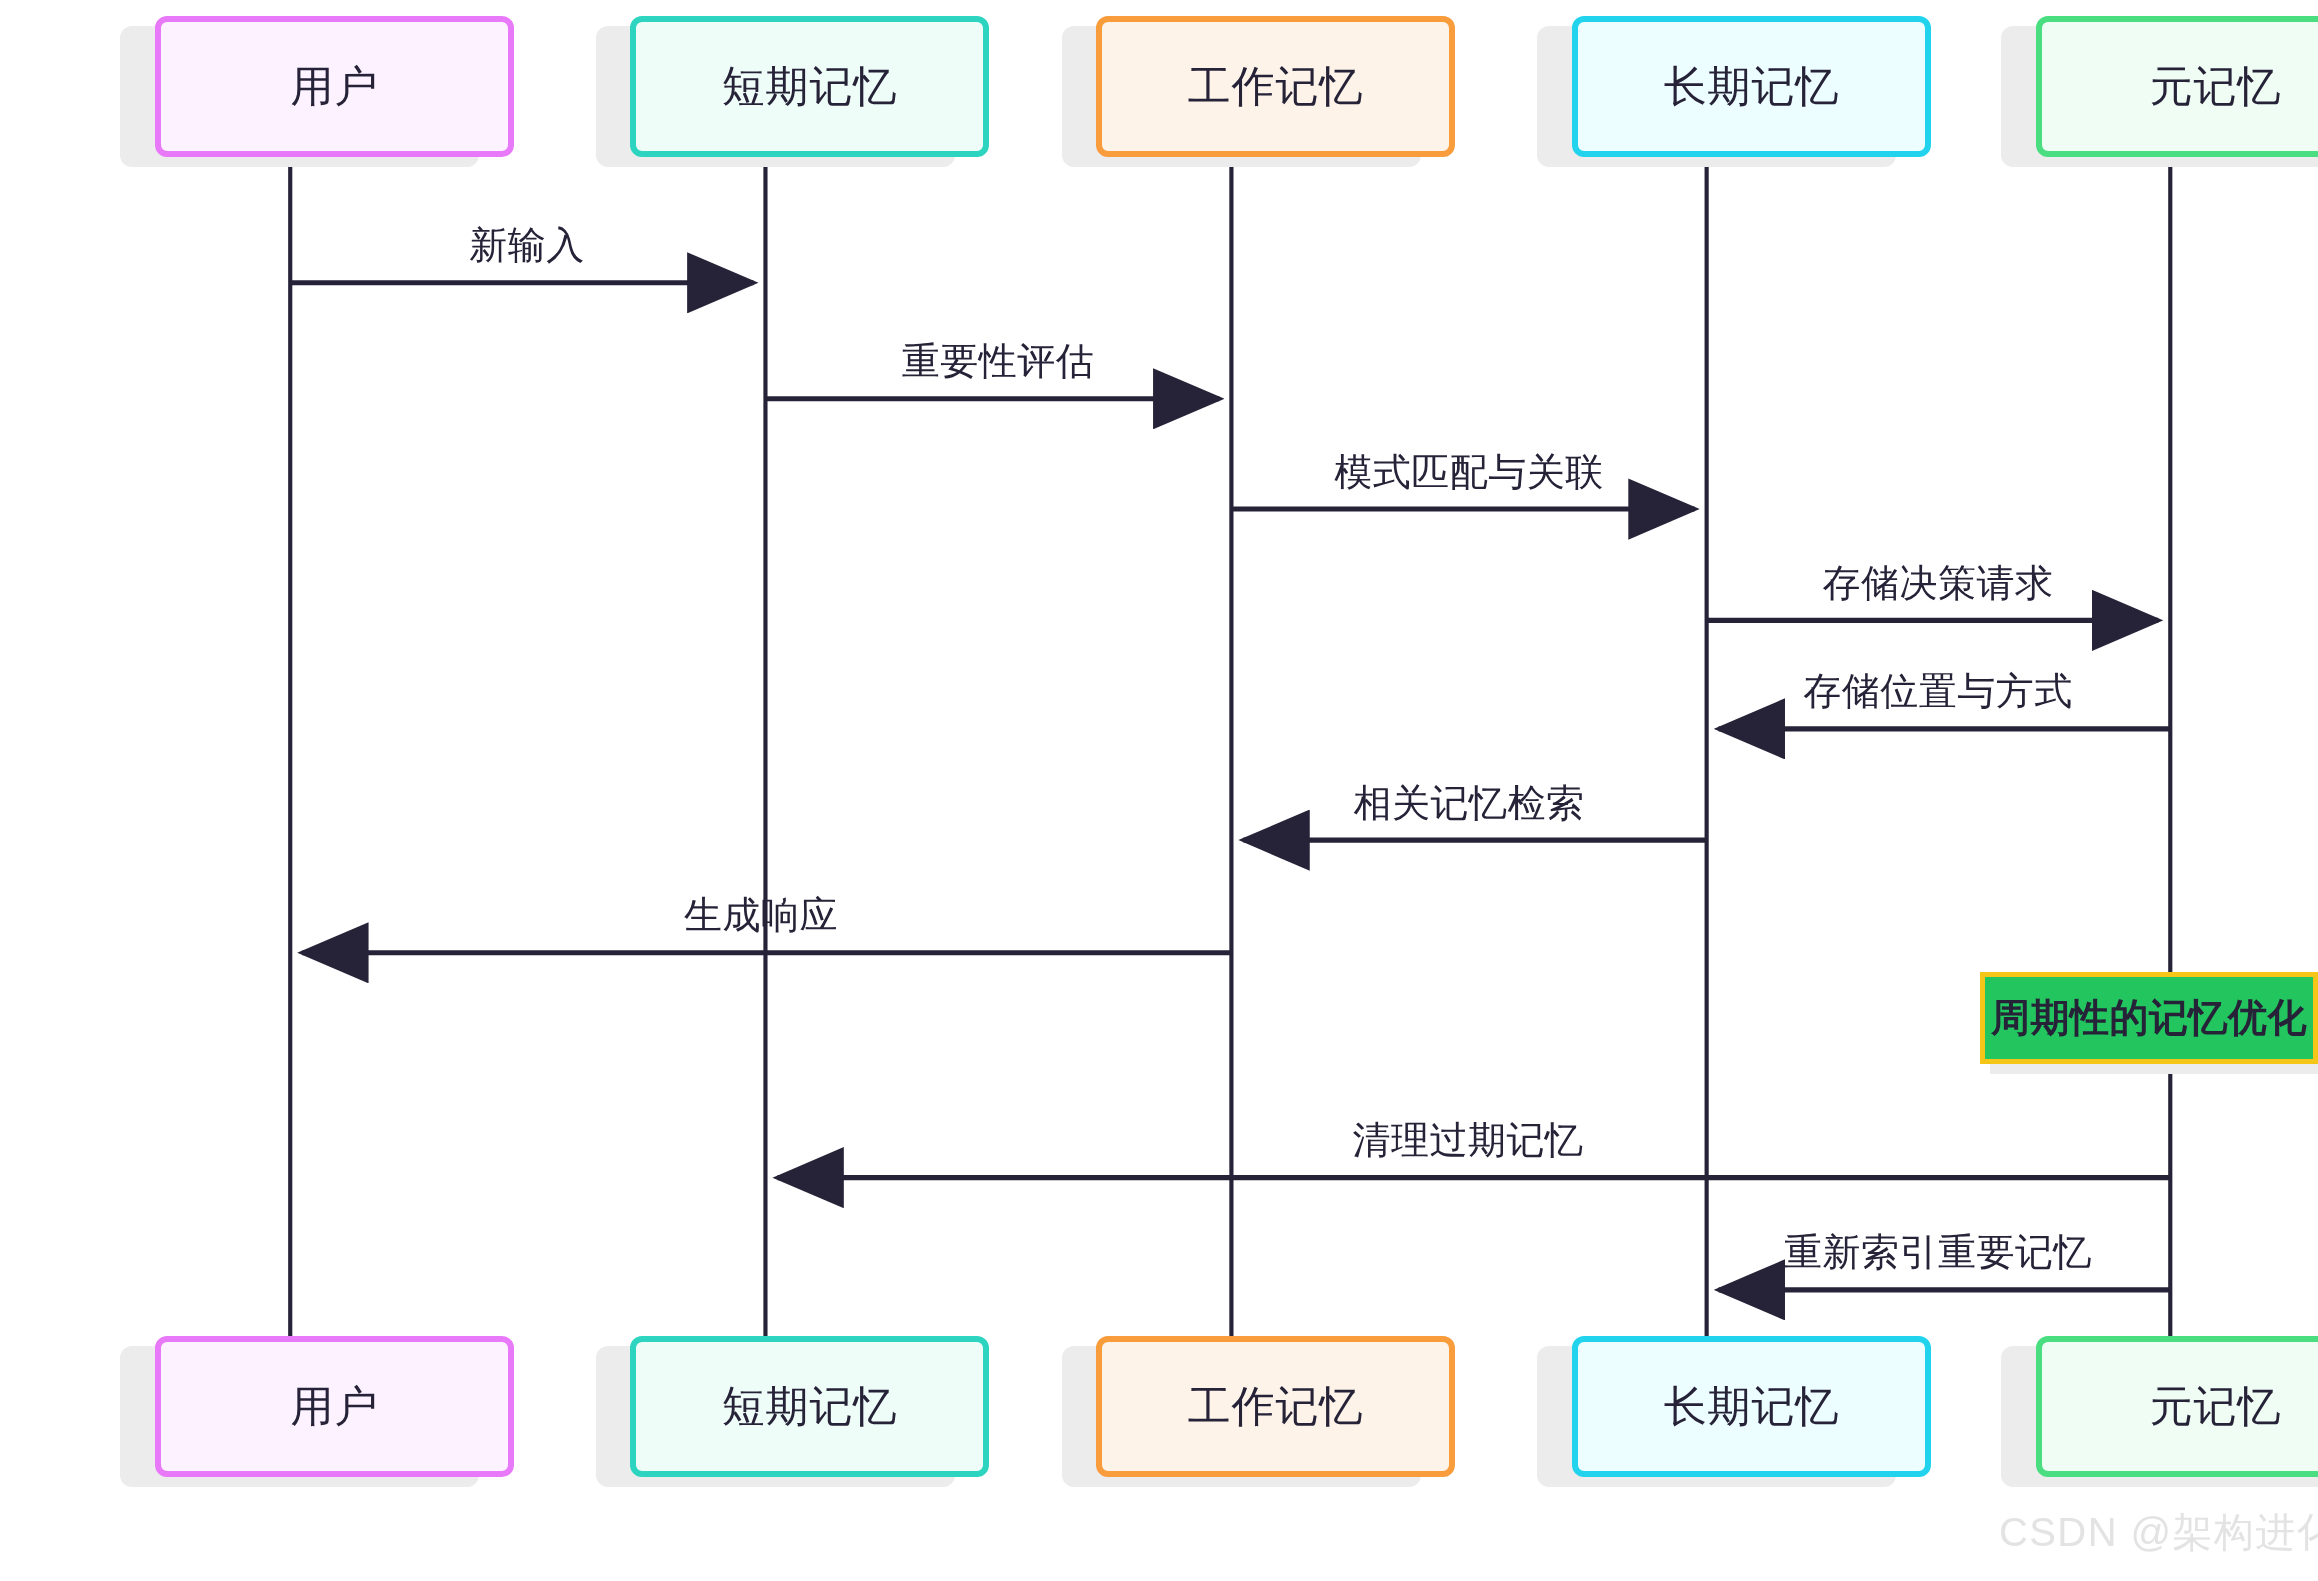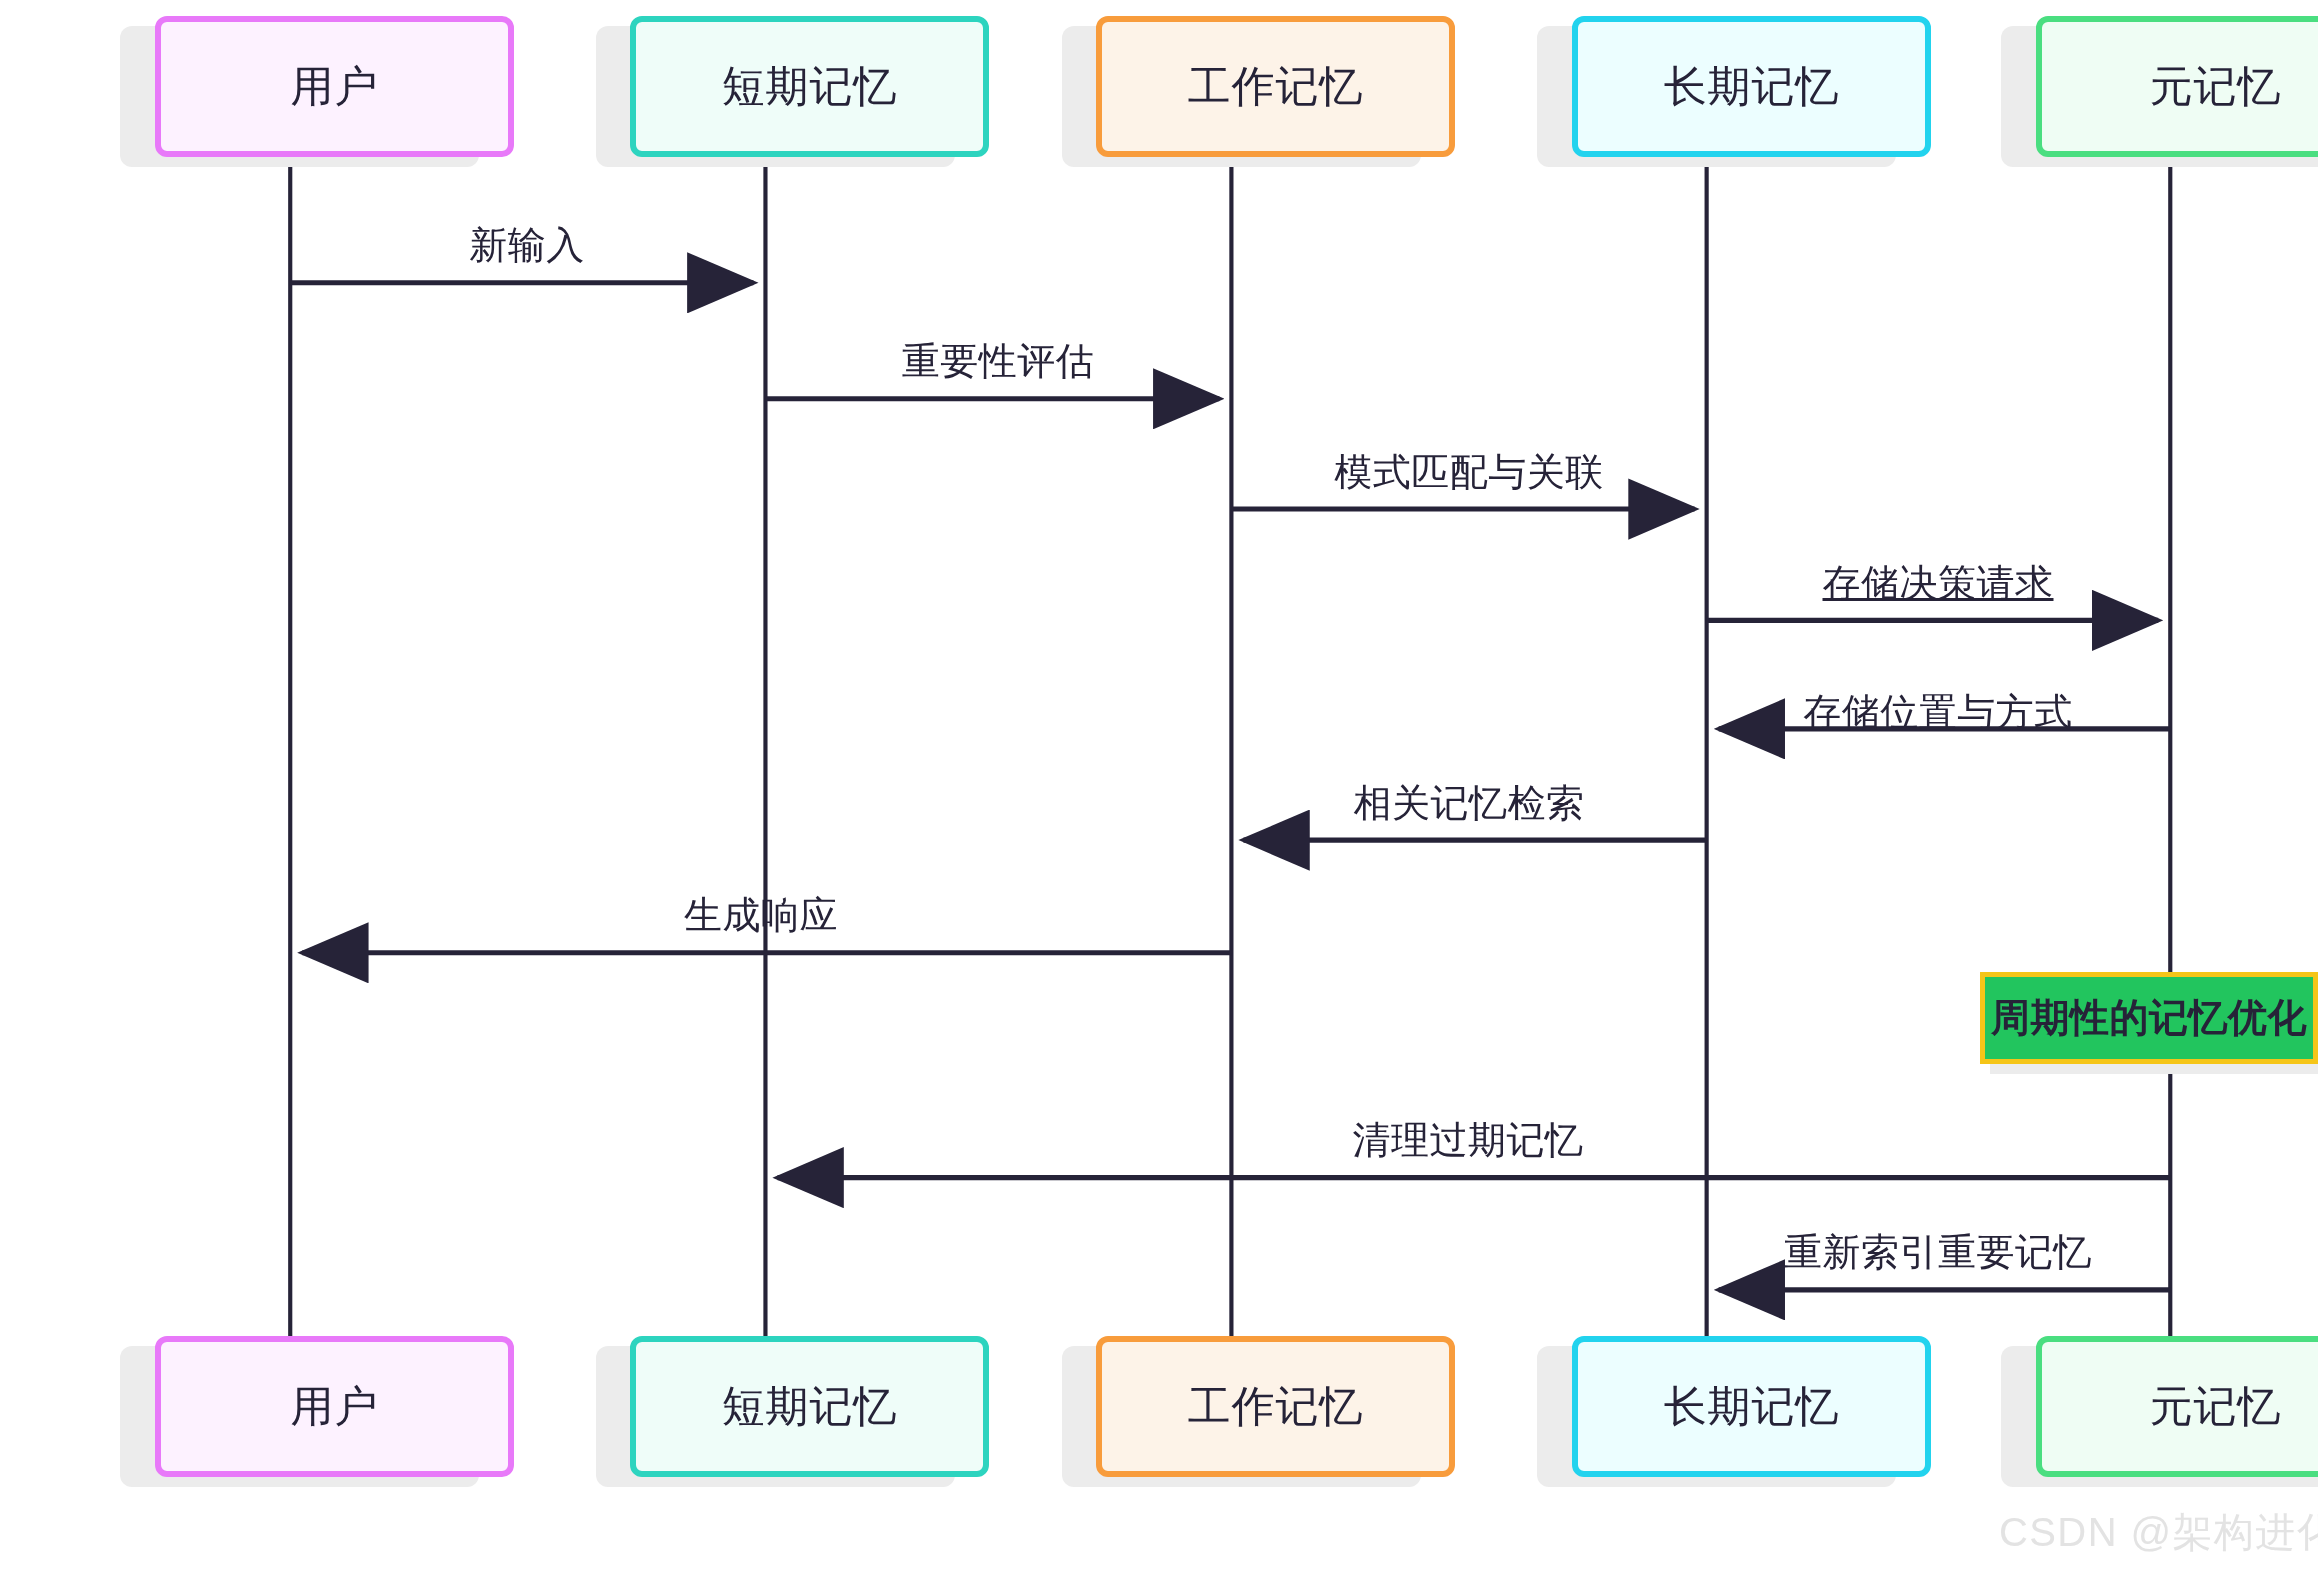--- a/index.html
+++ b/index.html
@@ -115,22 +115,22 @@
       <div class="participant-box" style="left: 1051px; top: 1336px; width: 359px; height: 141px; border-color: rgb(248, 156, 60); background: rgb(253, 243, 232);">工作记忆</div>
       <div class="participant-shadow" style="left: 1537px; top: 1346px; width: 359px; height: 141px;"></div>
       <div class="participant-box" style="left: 1527px; top: 1336px; width: 359px; height: 141px; border-color: rgb(34, 211, 238); background: rgb(236, 254, 255);">长期记忆</div>
       <div class="participant-shadow" style="left: 2001px; top: 1346px; width: 359px; height: 141px;"></div>
       <div class="participant-box" style="left: 1991px; top: 1336px; width: 359px; height: 141px; border-color: rgb(74, 222, 128); background: rgb(239, 253, 244);">元记忆</div>
     </div>
   <div id="labels">
       <div class="msg-label" style="left: 527px; top: 220px;">新输入</div>
       <div class="msg-label" style="left: 998px; top: 336px;">重要性评估</div>
       <div class="msg-label" style="left: 1469px; top: 447px;">模式匹配与关联</div>
-      <div class="msg-label" style="left: 1938px; top: 558px; text-decoration: underline;">存储决策请求</div>
-      <div class="msg-label" style="left: 1938px; top: 666px; margin-top: 21px;">存储位置与方式</div>
+      <div class="msg-label" style="left: 1938px; top: 558px;">存储决策请求</div>
+      <div class="msg-label" style="left: 1938px; top: 666px;">存储位置与方式</div>
       <div class="msg-label" style="left: 1469px; top: 778px;">相关记忆检索</div>
       <div class="msg-label" style="left: 761px; top: 890px;">生成响应</div>
       <div class="msg-label" style="left: 1468px; top: 1115px;">清理过期记忆</div>
       <div class="msg-label" style="left: 1938px; top: 1227px;">重新索引重要记忆</div>
     </div>
   <div id="notes">
       <div class="note-shadow" style="left: 1990px; top: 982px; width: 338px; height: 92px;"></div>
       <div class="note-box" style="left: 1980px; top: 972px; width: 338px; height: 92px; background: #22c55e; border-color: rgb(245, 197, 24);">周期性的记忆优化</div>
     </div>
 

